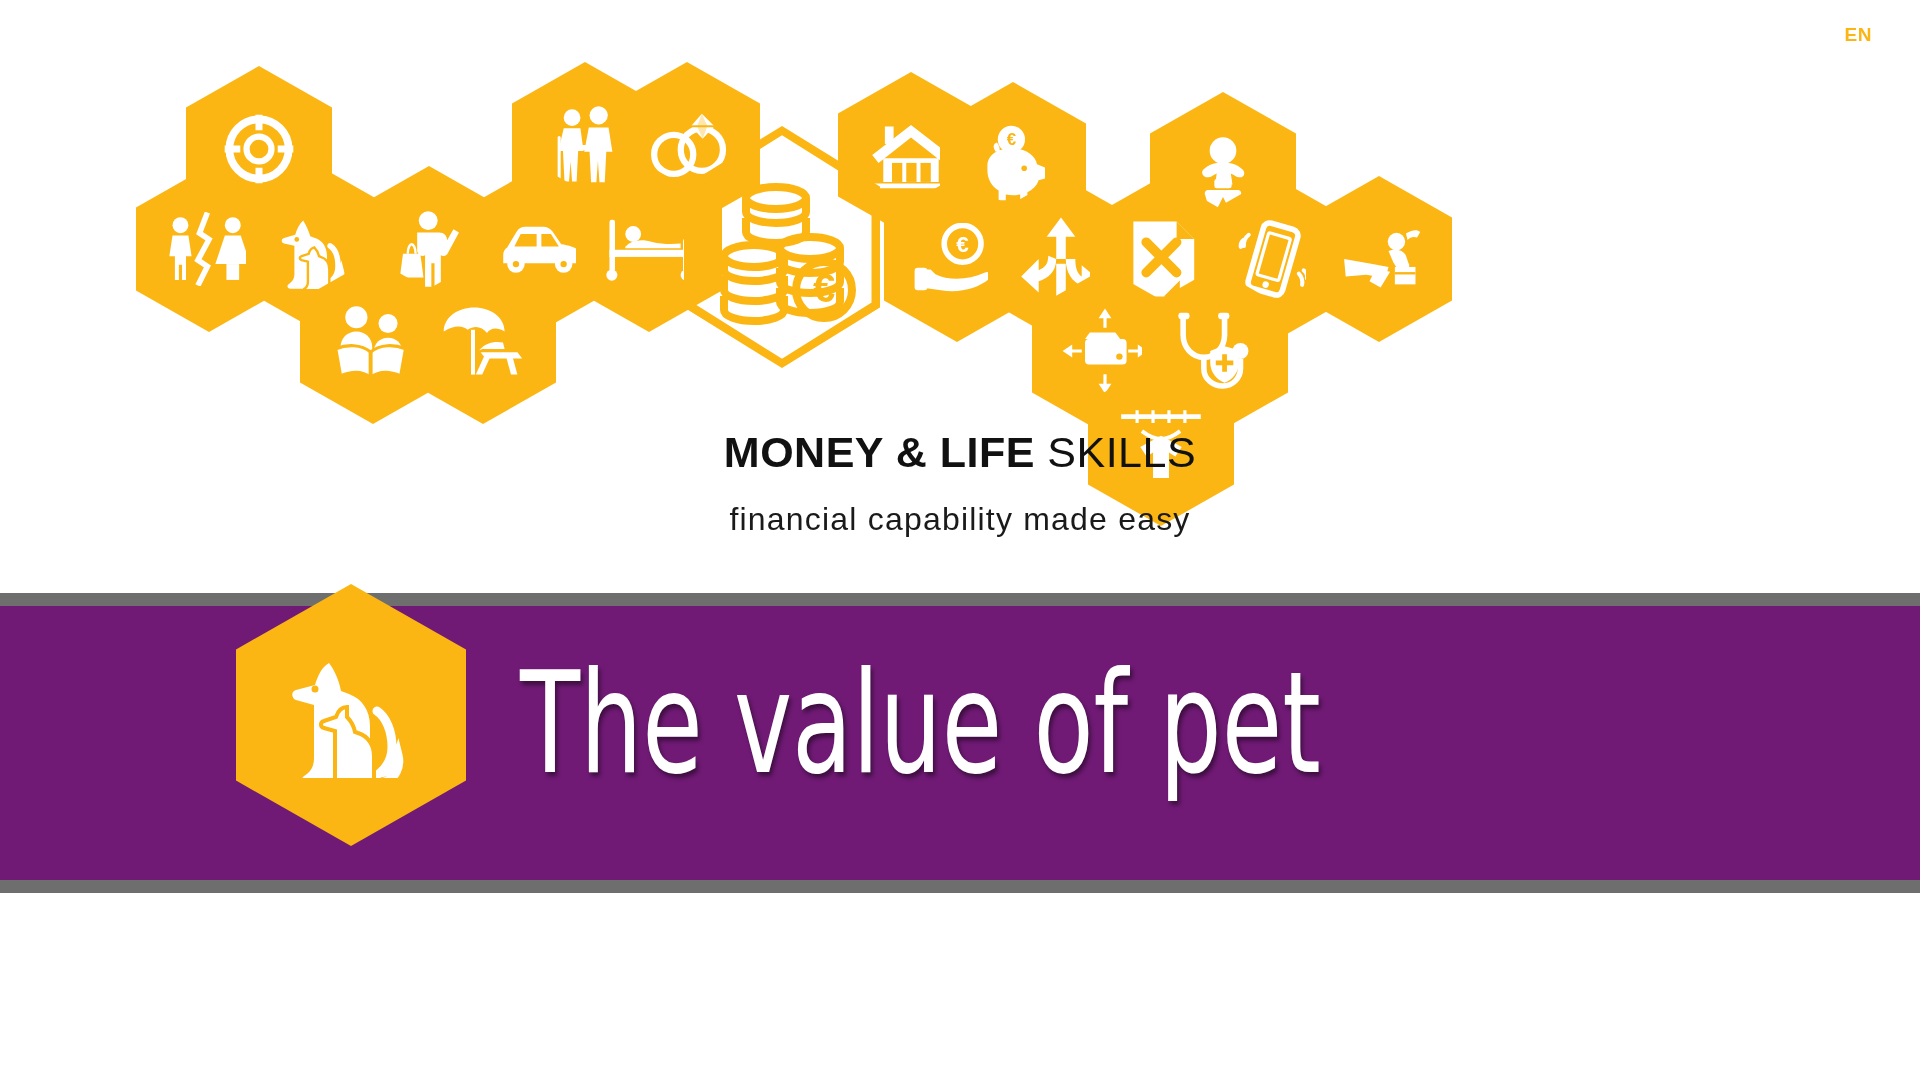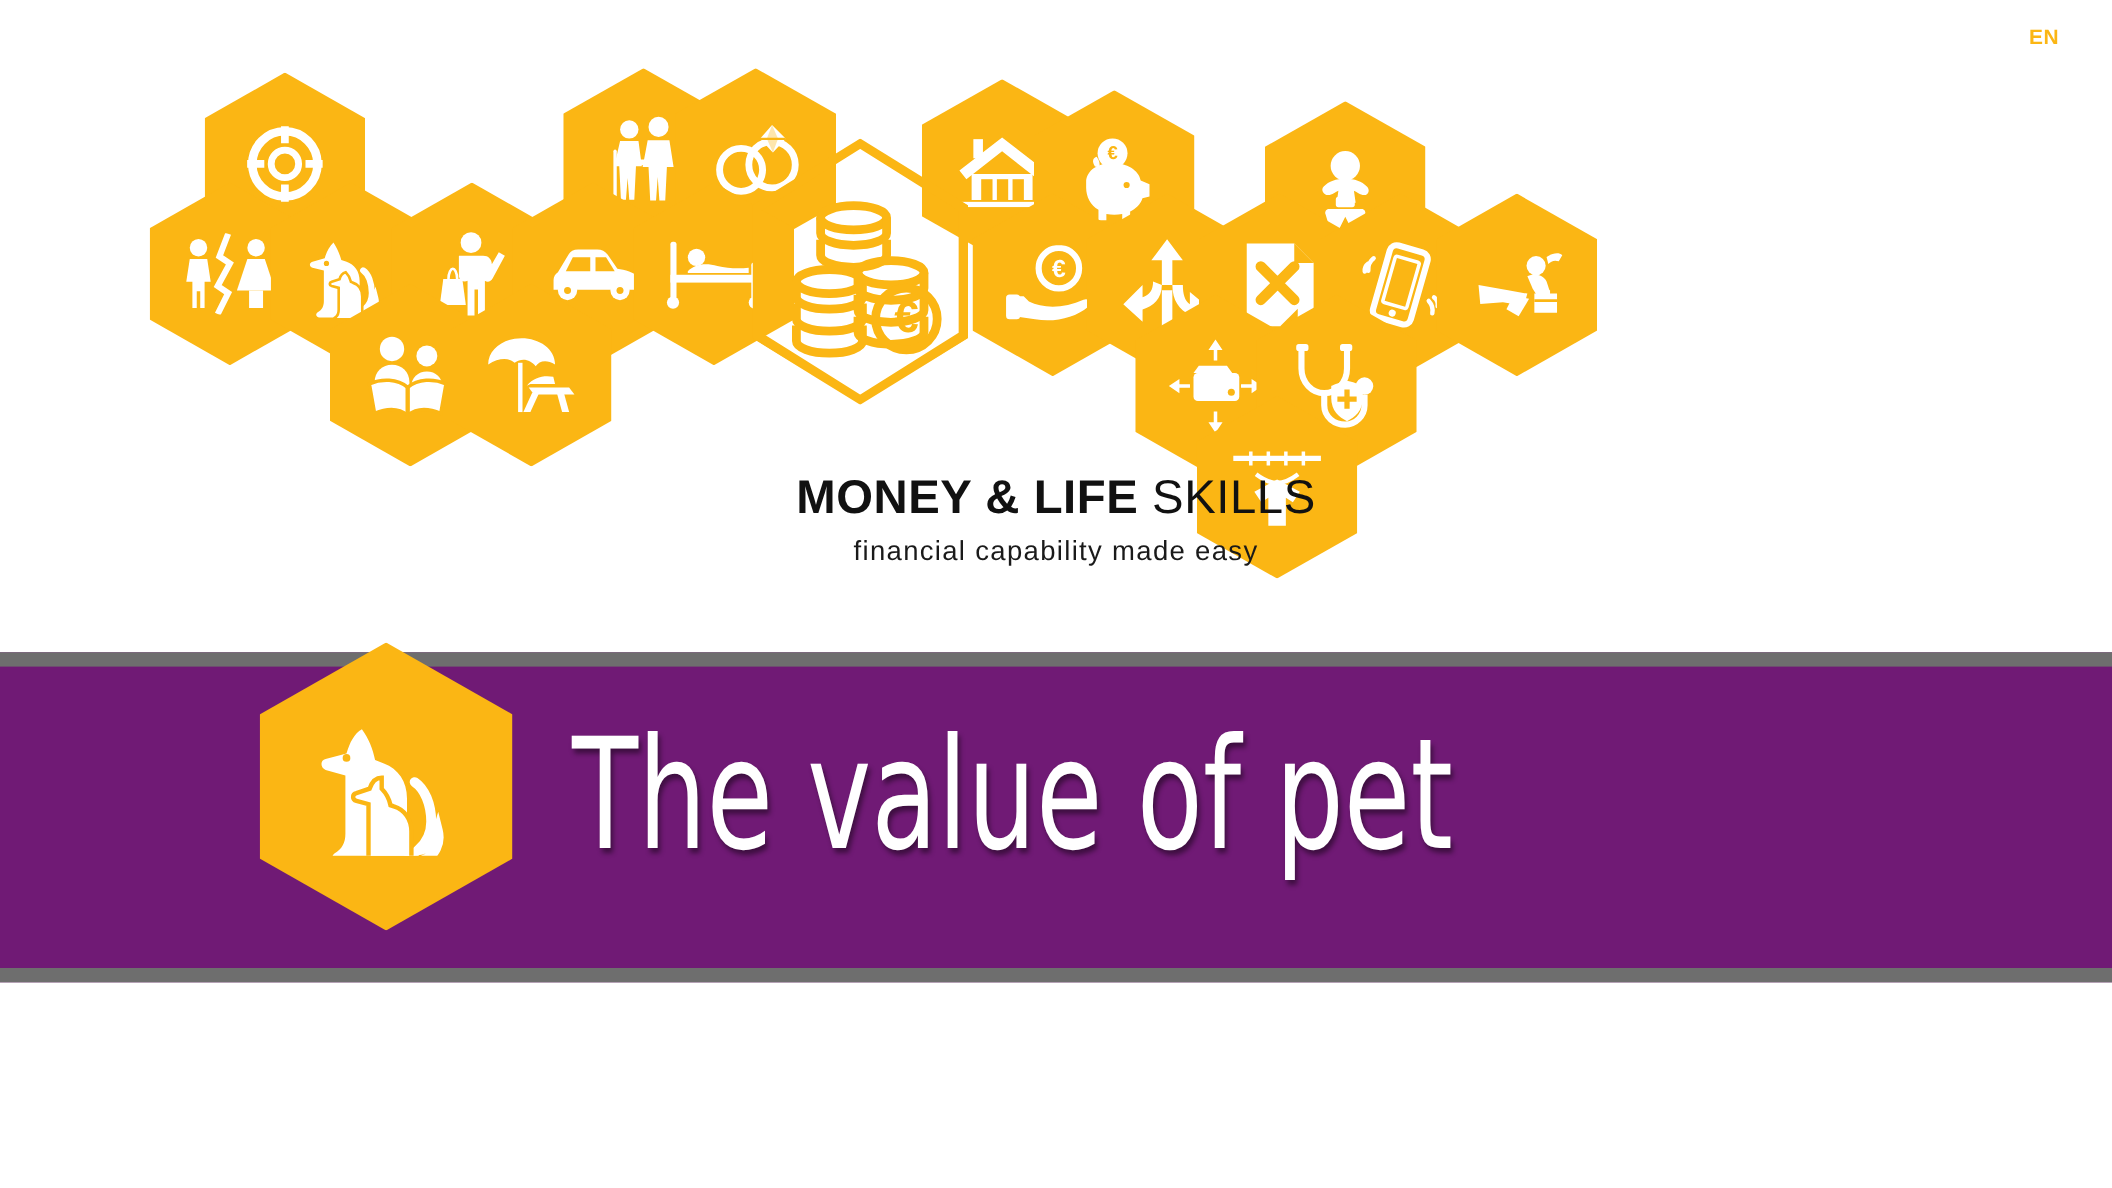--- a/index.html
+++ b/index.html
@@ -34,21 +34,21 @@
   #brand-lockup {
     position:absolute; left:0; top:430px; width:1920px; text-align:center;
   }
   #brand-title {
     font-size:43px; color:#111; letter-spacing:.5px; line-height:1.05;
     white-space:nowrap;
   }
   #brand-title .b { font-weight:bold; }
   #brand-title .r { font-weight:normal; }
   #brand-tagline {
-    margin-top:12px; font-size:25px; color:#1a1a1a; letter-spacing:1.2px;
+    margin-top:26px; font-size:32px; color:#1a1a1a; letter-spacing:1.2px;
   }
 
   
   #title-bar {
     position:absolute; left:0; top:593px; width:1920px; height:300px;
     background:#701a75;
     border-top:13px solid #6e6e6e;
     border-bottom:13px solid #6e6e6e;
   }
   #title-hex {

